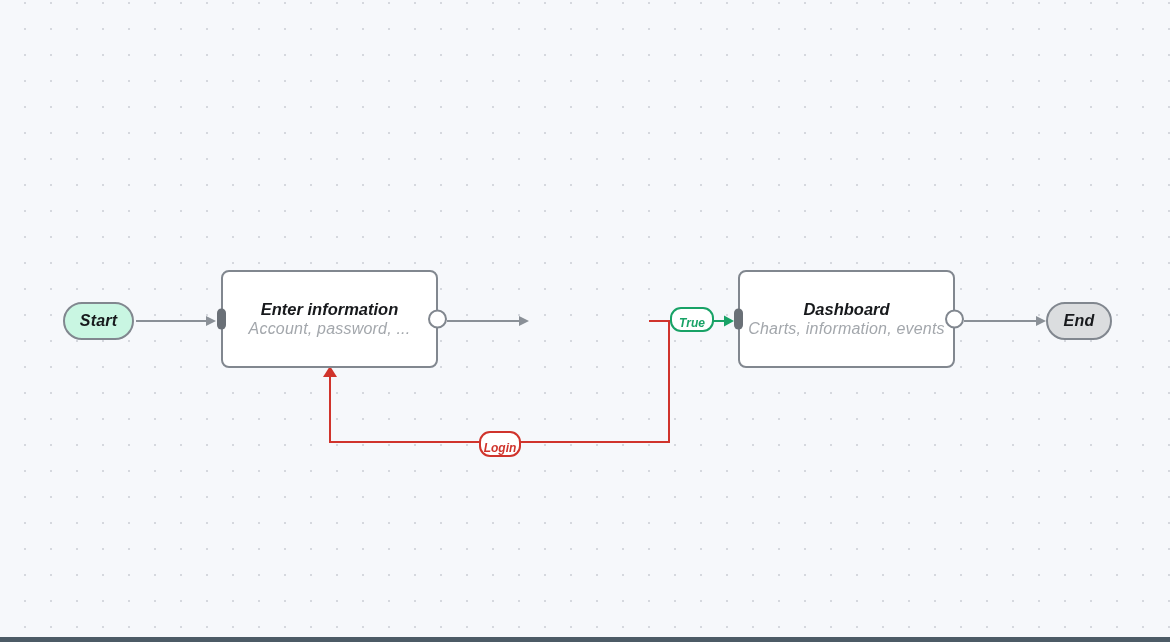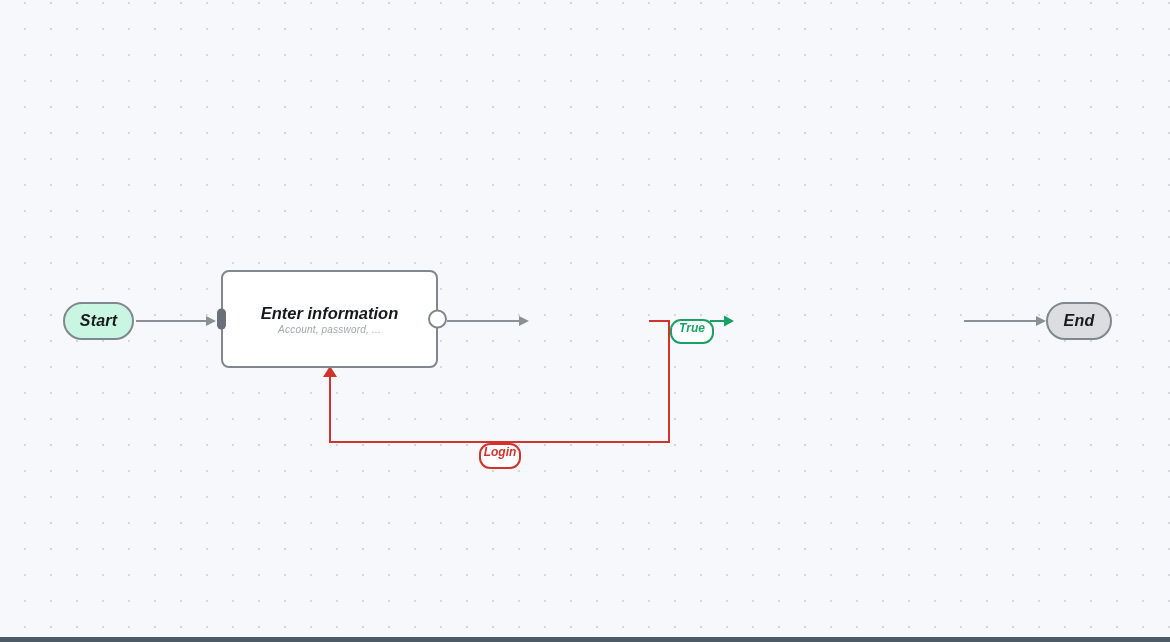--- a/index.html
+++ b/index.html
@@ -32,40 +32,40 @@
   }
   .pill.end{background:#DBDDDF;}
   .box{
     display:flex;flex-direction:column;align-items:center;justify-content:center;
     gap:1px;
     background:#FFFFFF;
     border:2px solid #81878F;
     border-radius:8px;
   }
   .box-title{font-size:16.5px;font-weight:700;color:#17191C;}
-  .box-subtitle{font-size:10px;font-weight:400;color:#A3A7AC;letter-spacing:.2px;text-align:center;}
+  .box-subtitle{font-size:16px;font-weight:400;color:#A3A7AC;letter-spacing:.2px;text-align:center;}
   .port-in{
     position:absolute;left:-6.5px;top:50%;transform:translateY(-50%);
     width:9px;height:21px;border-radius:5px;
     background:#6A7077;
   }
   .port-out{
     position:absolute;right:-10.5px;top:50%;transform:translateY(-50%);
     width:15px;height:15px;border-radius:50%;
     background:#FFFFFF;border:2px solid #81878F;
   }
   .diamond-wrap{display:flex;align-items:center;justify-content:center;}
   .diamond-wrap svg{position:absolute;left:0;top:0;}
   .diamond-label{position:relative;font-size:16.5px;font-weight:700;color:#17191C;}
   .edge-pill{
     position:absolute;
-    display:flex;align-items:flex-start;justify-content:center;
+    display:flex;align-items:flex-end;justify-content:center;
     background:#FFFFFF;
     border-radius:11px;
-    font-size:12px;font-weight:700;margin-top:12px;
+    font-size:12px;font-weight:700;
   }
   .edge-pill.true{width:40px;height:21px;border:2px solid #18A266;color:#18A266;}
   .edge-pill.fail{width:38px;height:22px;border:2px solid #D0342C;color:#D0342C;}
   .bottom-bar{
     position:absolute;left:0;bottom:0;width:1170px;height:5px;
     background:#4C5B66;
   }
 </style>
 </head>
 <body>
@@ -105,20 +105,26 @@
   </div>
 
   <div class="node box" style="left:221px;top:270px;width:217px;height:98px;">
     <div class="box-title">Enter information</div>
     <div class="box-subtitle">Account, password, ...</div>
     <span class="port-in"></span>
     <span class="port-out"></span>
   </div>
 
 
+  <div class="node box" style="left:738px;top:270px;width:217px;height:98px;">
+    <div class="box-title">Dashboard</div>
+    <div class="box-subtitle">Charts, information, events</div>
+    <span class="port-in"></span>
+    <span class="port-out"></span>
+  </div>
 
   <div class="node pill end" style="left:1046px;top:302px;width:66px;height:38px;">
     <span>End</span>
   </div>
 
   <div class="edge-pill true" style="left:670px;top:307px;">
     <span>True</span>
   </div>
 
   <div class="edge-pill fail" style="left:479px;top:431px;">

